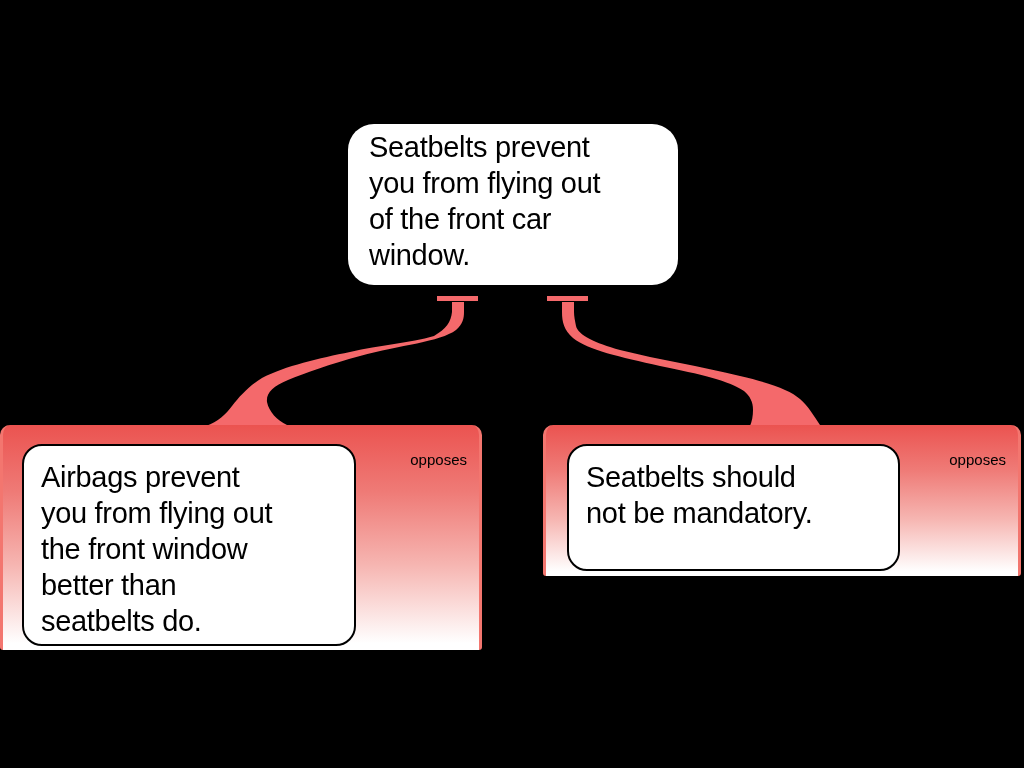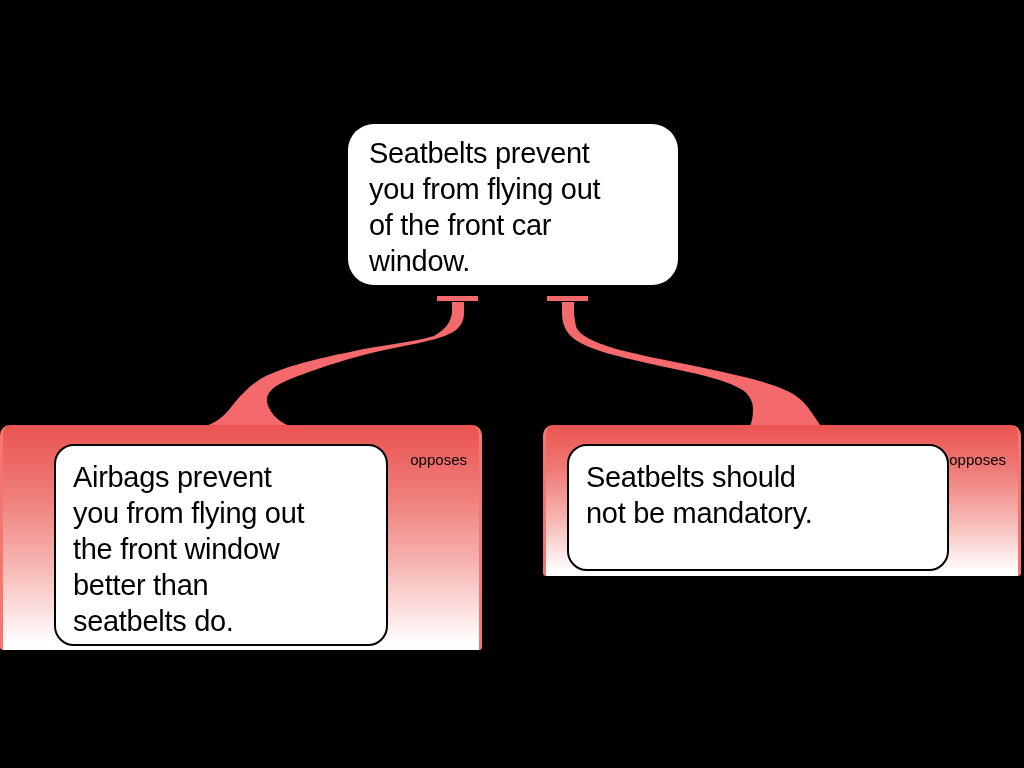--- a/index.html
+++ b/index.html
@@ -4,40 +4,40 @@
 <style>
   html,body{margin:0;padding:0;background:#000;}
   .canvas{
     position:relative;width:1024px;height:768px;background:#000;overflow:hidden;
     font-family:"Liberation Sans",sans-serif;color:#000;
   }
   .connector-layer{position:absolute;left:0;top:0;width:1024px;height:768px;}
   .claim-node{
     position:absolute;left:348px;top:124px;width:330px;height:161px;
     background:#fff;border-radius:26px;box-sizing:border-box;
-    padding:11px 10px 0 21px;
+    padding:5px 10px 0 21px;
   }
   .claim-text,.inner-text{
     font-size:29px;line-height:36px;white-space:pre-line;letter-spacing:-0.3px;
   }
   .panel{
     position:absolute;box-sizing:border-box;
     background:linear-gradient(to bottom,#eb5350 0%,#ef7b77 30%,#f6b5b1 62%,#ffffff 97%);
     border-left:3px solid #f3766f;border-right:3px solid #f3766f;
     border-radius:10px 10px 3px 3px;
   }
   .panel-left{left:0;top:425px;width:482px;height:225px;}
   .panel-right{left:543px;top:425px;width:478px;height:151px;}
   .relation-label{position:absolute;top:23px;right:12px;font-size:15px;line-height:23px;}
   .inner-node{
     position:absolute;background:#fff;border:2px solid #000;border-radius:20px;
     box-sizing:border-box;padding:13px 12px 0 17px;
   }
-  .panel-left .inner-node{left:19px;top:19px;width:334px;height:202px;margin-left:32px;}
-  .panel-right .inner-node{left:21px;top:19px;width:382px;height:127px;}
+  .panel-left .inner-node{left:19px;top:19px;width:334px;height:202px;}
+  .panel-right .inner-node{left:21px;top:19px;width:333px;height:127px;}
 </style>
 </head>
 <body>
 
 <div class="canvas">
 
   <svg class="connector-layer" width="1024" height="768" viewBox="0 0 1024 768" xmlns="http://www.w3.org/2000/svg">
 
     <rect x="437" y="296" width="41" height="5" fill="#f4696b"></rect>
     <rect x="547" y="296" width="41" height="5" fill="#f4696b"></rect>

